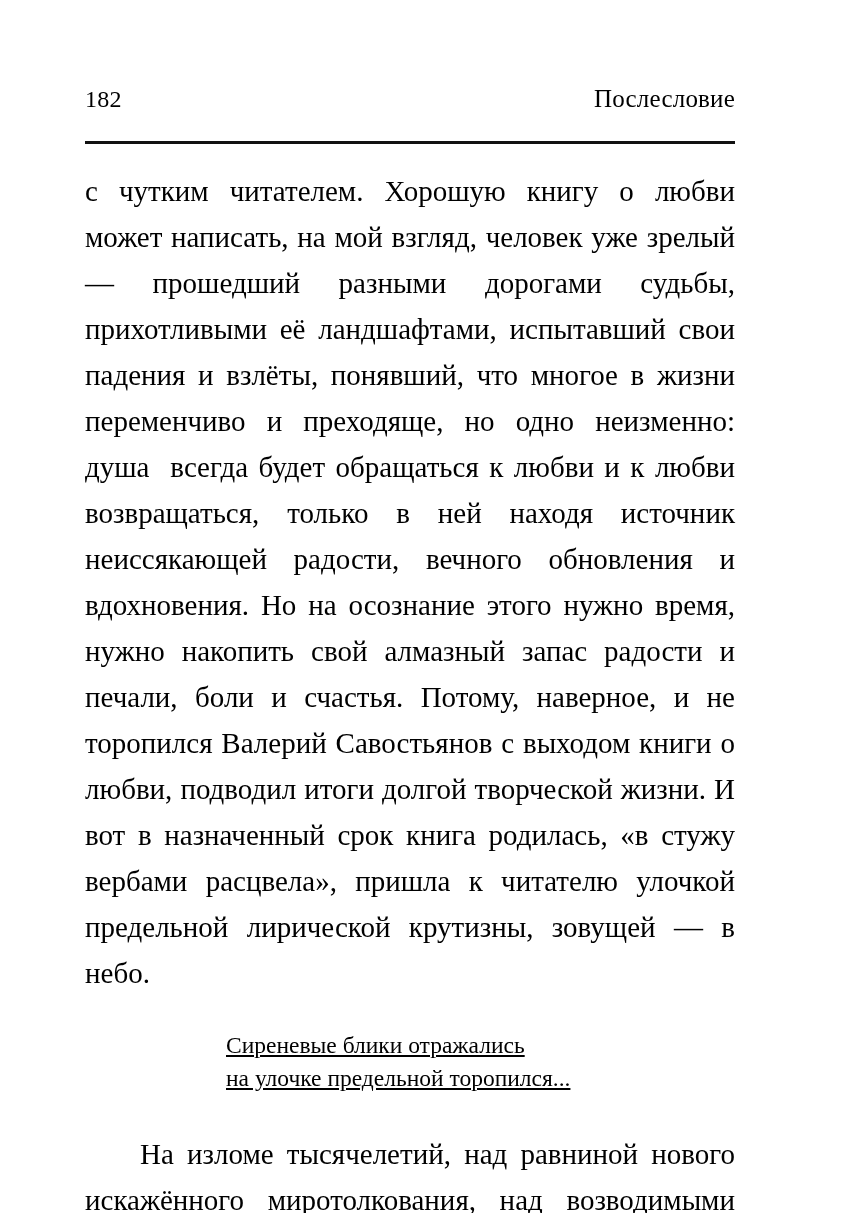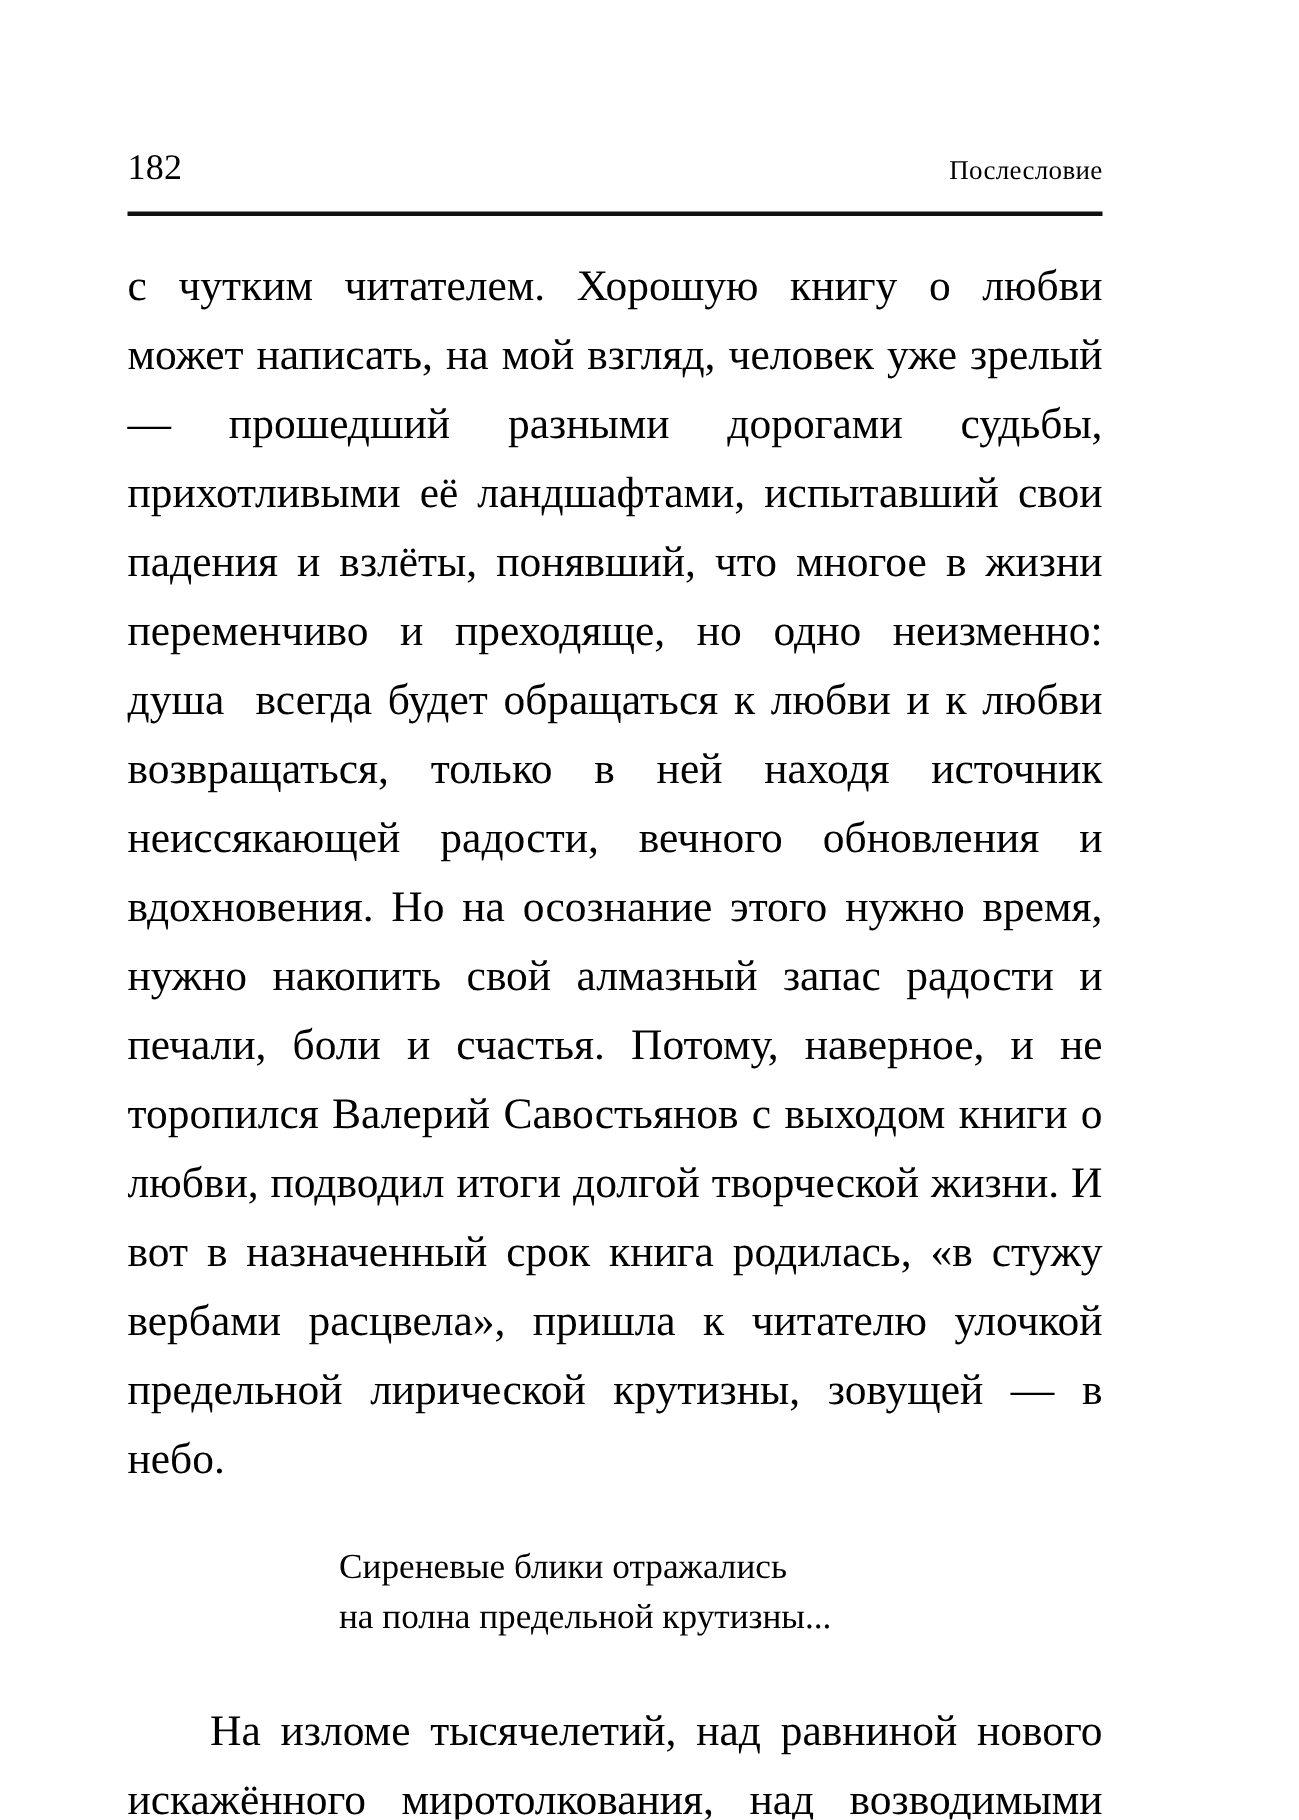--- a/index.html
+++ b/index.html
@@ -21,35 +21,35 @@
     left: 0; top: 0;
     width: 866px;
     height: 1213px;
     background: #ffffff;
   }
 
   
   .running-head {
     position: absolute;
     left: 85px;
-    top: 97px;
+    top: 84px;
     width: 650px;
     display: flex;
     align-items: baseline;
     justify-content: space-between;
     font-size: 24px;
     line-height: 30px;
     letter-spacing: 0.2px;
   }
   .folio {
     font-size: 24px;
     white-space: nowrap;
   }
   .head-title {
-    font-size: 18px;
+    font-size: 25px;
     white-space: nowrap;
   }
 
   .head-rule {
     position: absolute;
     left: 85px;
     top: 141px;
     width: 650px;
     height: 3px;
     background: #111111;
@@ -79,20 +79,21 @@
 
   
   .verse {
     margin: 0;
     padding: 0;
     list-style: none;
     font-size: 23.5px;
     line-height: 33.2px;
     text-align: left;
     padding-left: 141px;
+    text-decoration: underline;
   }
   .verse li {
     white-space: pre;
   }
 
   .gap-before-verse { height: 33px; }
   .gap-after-verse  { height: 36px; }
 </style>
 </head>
 <body>
@@ -107,21 +108,21 @@
   <div class="head-rule"></div>
 
   <div class="textblock">
 
     <p class="body">с чутким читателем. Хорошую книгу о любви может написать, на мой взгляд, человек уже зрелый — прошедший разными дорогами судьбы, прихотливыми её ландшафтами, испытавший свои падения и взлёты, понявший, что многое в жизни переменчиво и преходяще, но одно неизменно: душа  всегда будет обращаться к любви и к любви возвращаться, только в ней находя источник неиссякающей радости, вечного обновления и вдохновения. Но на осознание этого нужно время, нужно накопить свой алмазный запас радости и печали, боли и счастья. Потому, наверное, и не торопился Валерий Савостьянов с выходом книги о любви, подводил итоги долгой творческой жизни. И вот в назначенный срок книга родилась, «в стужу вербами расцвела», пришла к читателю улочкой предельной лирической крутизны, зовущей — в небо.</p>
 
     <div class="gap-before-verse"></div>
 
     <ul class="verse">
       <li>Сиреневые блики отражались</li>
-      <li>на полна предельной крутизны...</li>
+      <li>на улочке предельной торопился...</li>
     </ul>
 
     <div class="gap-after-verse"></div>
 
     <p class="body indent">На изломе тысячелетий, над равниной нового искажённого миротолкования, над возводимыми наспех типовыми строениями упрощённых форм существования — так легко, свободно и радостно путешествовать вместе с поэтом по старинному — вечному! — городу любви. Хочется снова и снова бродить по уже знакомым поэтическим улочкам, каждый раз по-новому открывая их очарование, заглядывать в открытые окна домов, где теплится свеча нежности, где юность полна самых светлых</p>
 
   </div>
 
 </div>
 

